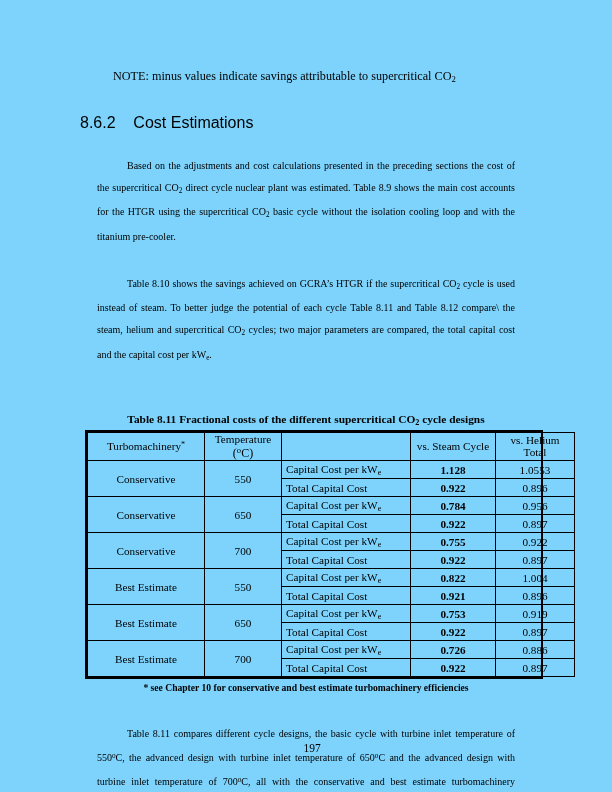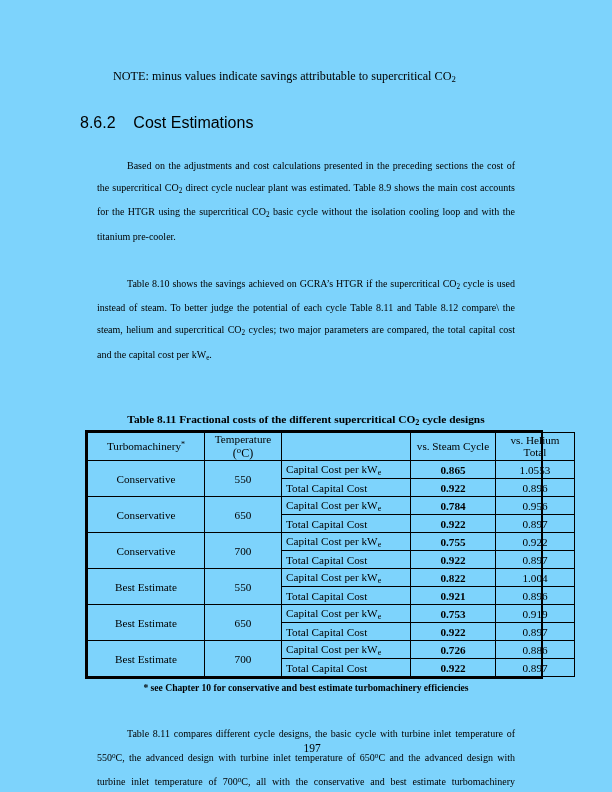--- a/index.html
+++ b/index.html
@@ -124,21 +124,21 @@
             <td class="c-item hdr"></td>
             <td class="c-steam hdr thickleft">vs. Steam Cycle</td>
             <td class="c-he hdr">vs. Helium Total</td>
           </tr>
         </tbody>
         <tbody id="rows-body">
             <tr>
               <td class="c-turbo" rowspan="2">Conservative</td>
               <td class="c-temp" rowspan="2">550</td>
               <td class="c-item">Capital Cost per kW<sub>e</sub></td>
-              <td class="c-steam thickleft">0.865</td>
+              <td class="c-steam thickleft">1.128</td>
               <td class="c-he">1.0553</td>
             </tr>
             <tr>
               <td class="c-item">Total Capital Cost</td>
               <td class="c-steam thickleft">0.922</td>
               <td class="c-he">0.896</td>
             </tr>
             <tr>
               <td class="c-turbo" rowspan="2">Conservative</td>
               <td class="c-temp" rowspan="2">650</td>

